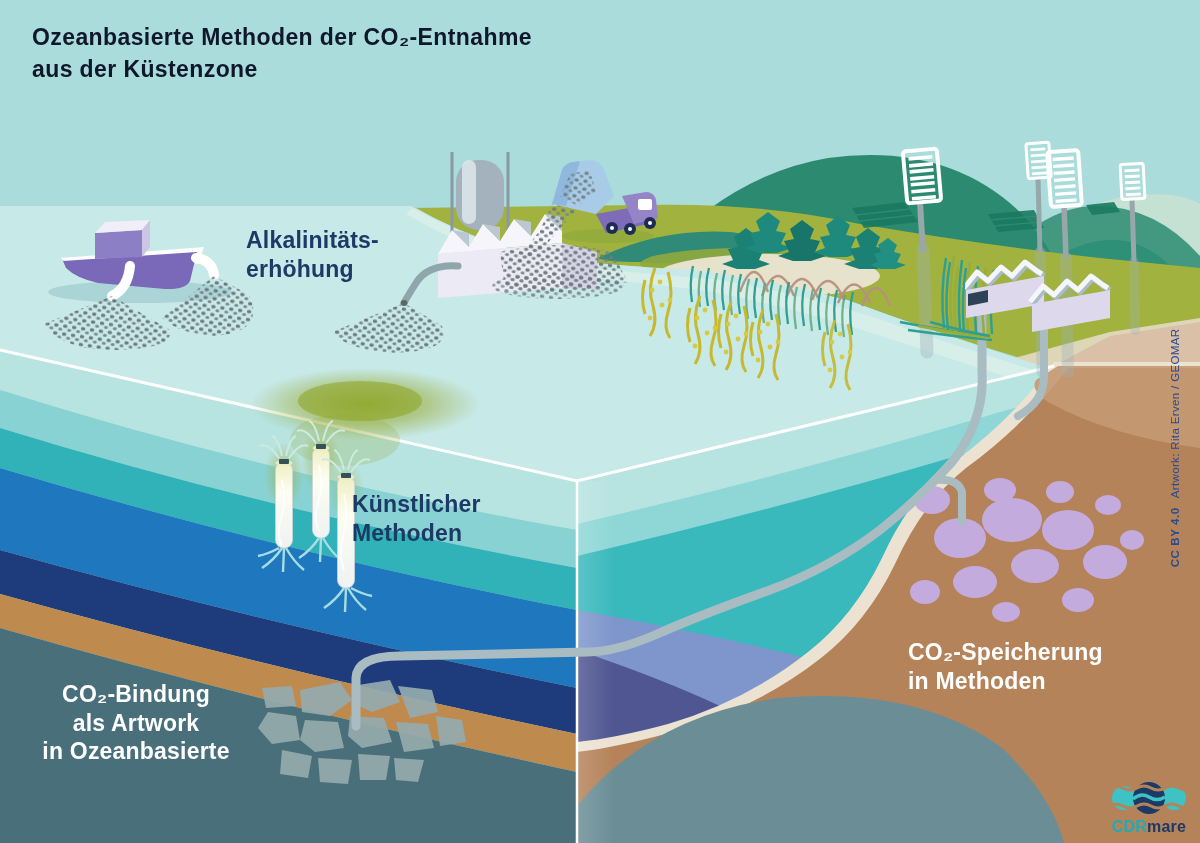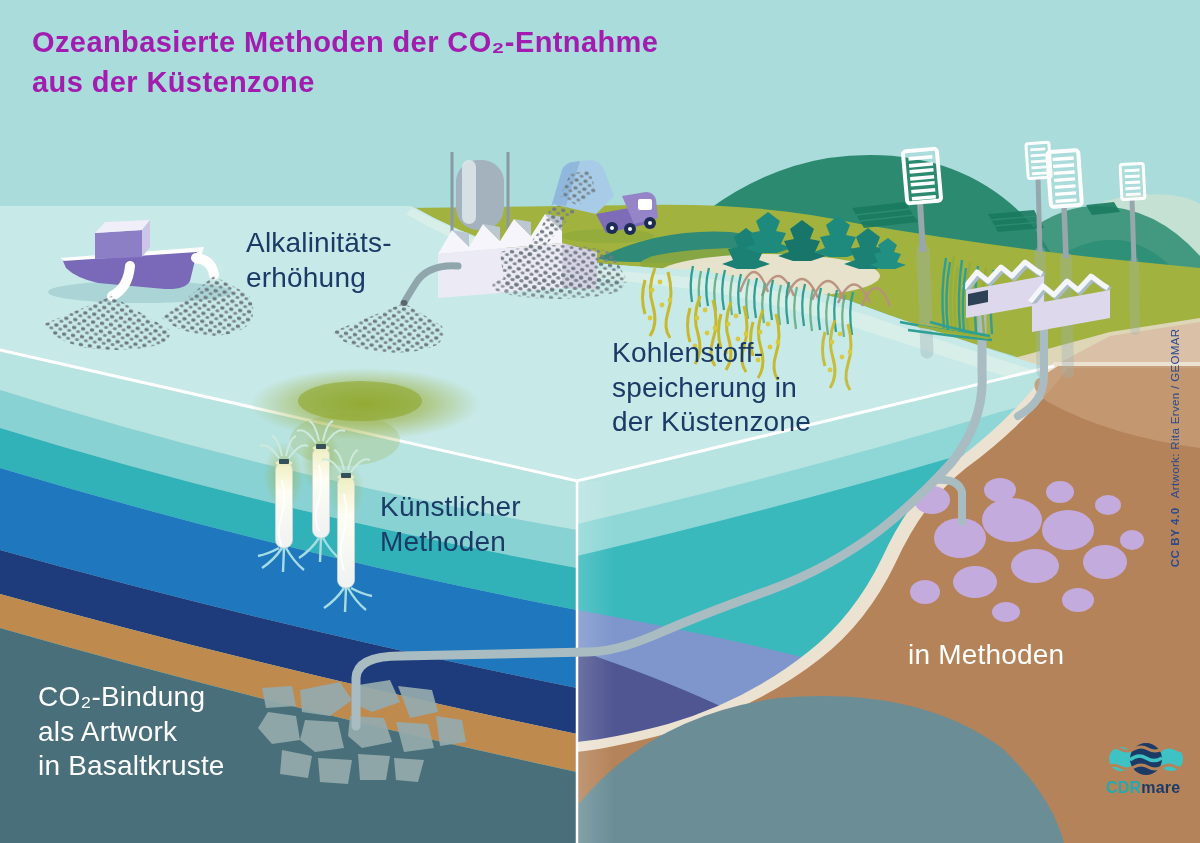--- a/index.html
+++ b/index.html
@@ -1,31 +1,31 @@
 <!DOCTYPE html>
 <html><head>
 <meta charset="utf-8">
 <style>
   html,body{margin:0;padding:0;background:#dfe8e8}
   .stage{position:relative;width:1200px;height:843px;overflow:hidden;
          font-family:"Liberation Sans",sans-serif;background:#a9dcdb}
   svg.art{position:absolute;left:0;top:0}
-  .ttl{position:absolute;left:32px;top:22px;font-size:29px;font-weight:600;
-       color:#a21caf;line-height:1.38;letter-spacing:.4px}
+  .ttl{position:absolute;left:32px;top:22px;font-size:23px;font-weight:600;
+       color:#0f172a;line-height:1.38;letter-spacing:.4px}
   .ttl span{display:block}
-  .lbl{position:absolute;font-size:28px;font-weight:400;color:#1b3a66;
+  .lbl{position:absolute;font-size:23px;font-weight:700;color:#1b3a66;
        line-height:1.24;letter-spacing:.2px}
   .lbl span{display:block}
   .lbl.wh{color:#ffffff}
-  .lbl.ra{text-align:left}
+  .lbl.ra{text-align:center}
   .credit{position:absolute;left:1057px;top:440px;width:240px;height:16px;
           transform:rotate(-90deg);transform-origin:50% 50%;font-size:11.5px;
           color:#2b4a8f;text-align:center;letter-spacing:.35px;white-space:nowrap}
   .credit b{margin-right:9px;letter-spacing:.6px}
-  .logo{position:absolute;left:1106px;top:740px;width:86px;text-align:left}
+  .logo{position:absolute;left:1106px;top:779px;width:86px;text-align:center}
   .logo .txt{font-size:16px;font-weight:700;letter-spacing:.2px;margin-top:-3px}
   .logo .p1{color:#21aab2}
   .logo .p2{color:#1c3a66}
 </style>
 </head>
 <body>
 
 <div class="stage">
 
 <svg class="art" width="1200" height="843" viewBox="0 0 1200 843">
@@ -406,38 +406,34 @@
 <div class="ttl">
   <span>Ozeanbasierte Methoden der CO₂-Entnahme</span>
   <span>aus der Küstenzone</span>
 </div>
 
 <div class="lbl" style="left:246px;top:226px">
   <span>Alkalinitäts-</span>
   <span>erhöhung</span>
 </div>
 
-<div class="lbl" style="left:612px;top:336px">
-  <span>Kohlenstoff-</span>
-  <span>speicherung in</span>
-  <span>der Küstenzone</span>
-</div>
-
-<div class="lbl" style="left:380px;top:490px">
+
+<div class="lbl" style="left:352px;top:490px">
   <span>Künstlicher</span>
   <span>Methoden</span>
 </div>
 
 <div class="lbl wh ra" style="left:38px;top:680px;width:196px">
   <span>CO₂-Bindung</span>
   <span>als Artwork</span>
-  <span>in Basaltkruste</span>
+  <span>in Ozeanbasierte</span>
 </div>
 
 <div class="lbl wh" style="left:908px;top:638px">
+  <span>CO₂-Speicherung</span>
   <span>in Methoden</span>
 </div>
 
 <div class="credit">
   <b>CC BY 4.0</b><span>Artwork: Rita Erven / GEOMAR</span>
 </div>
 
 <div class="logo">
   <svg width="80" height="38" viewBox="0 0 80 38">
     <circle cx="15" cy="19" r="12" fill="#3ec2c4"></circle>

